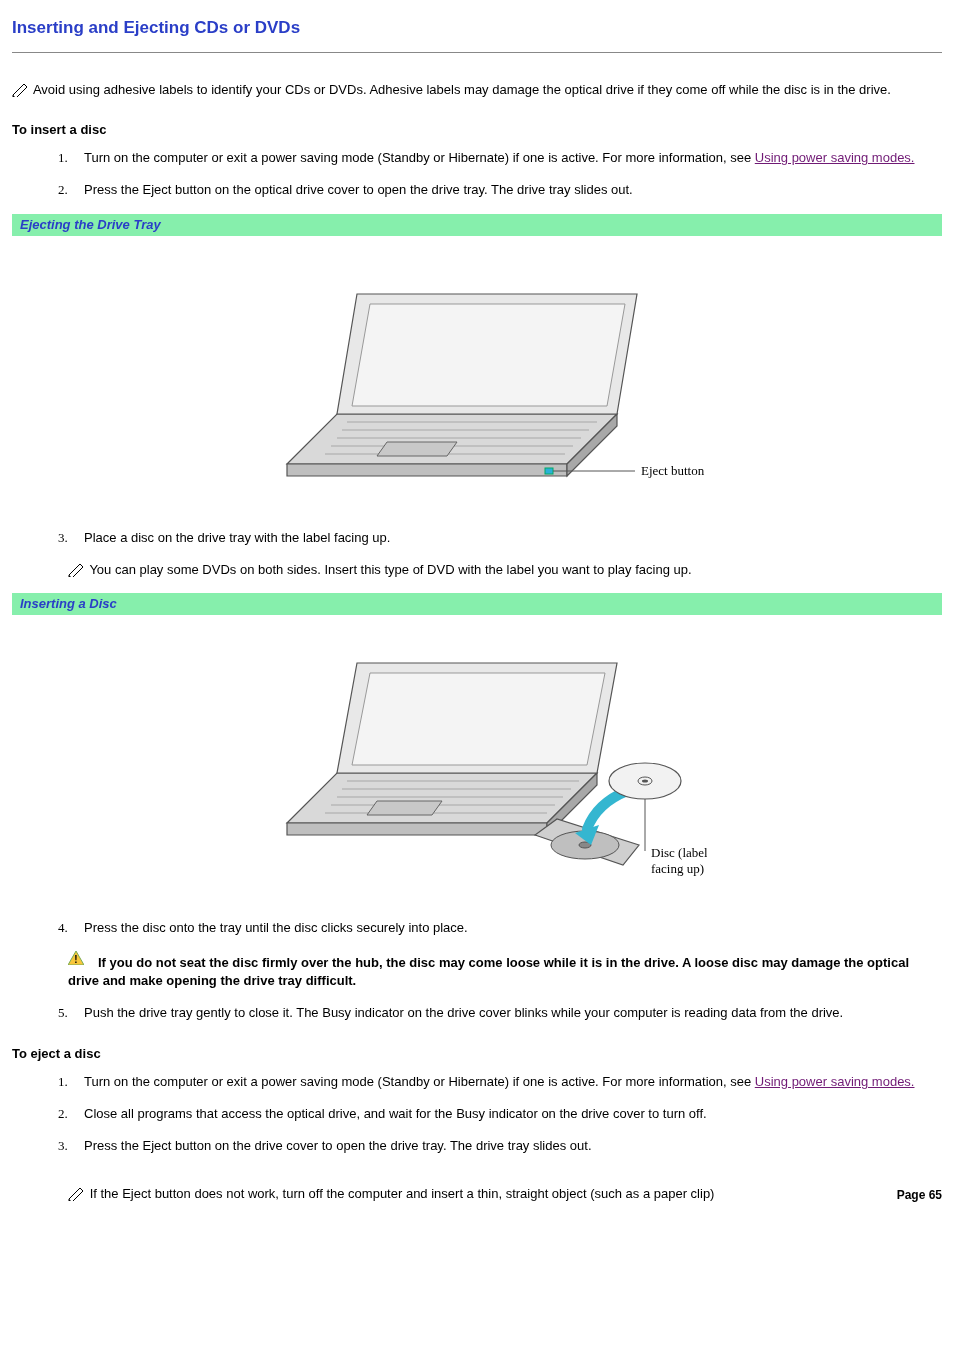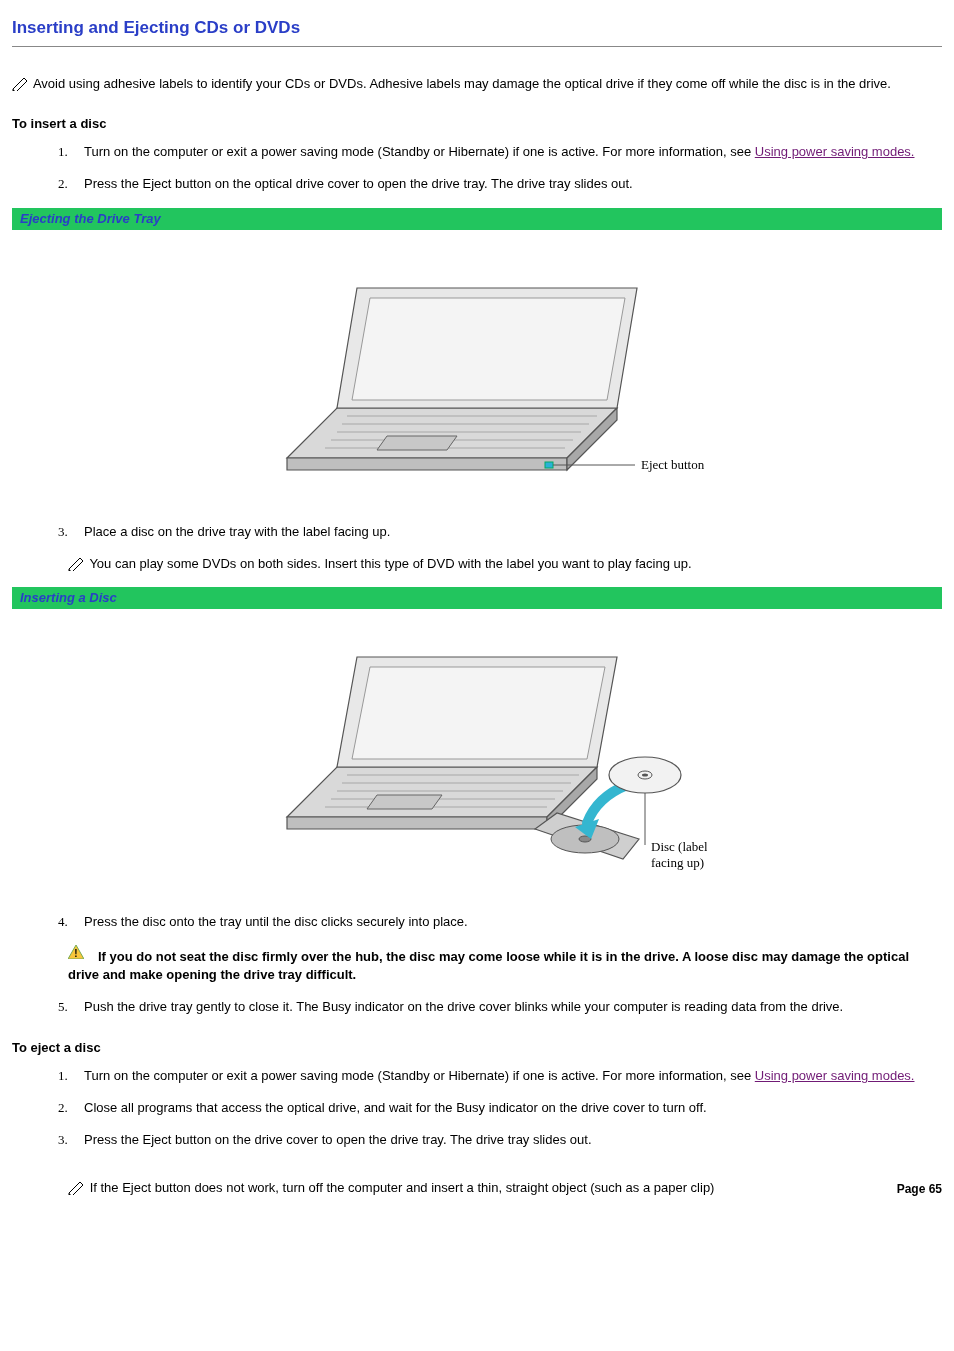--- a/index.html
+++ b/index.html
@@ -10,21 +10,21 @@
     color: #000;
     line-height: 1.4;
     width: 930px;
   }
   .page-title {
     color: #2a3ec7;
     font-size: 17px;
     font-weight: bold;
     margin: 8px 0 4px 0;
     border-bottom: 1px solid #888;
-    padding-bottom: 6px;
+    padding-bottom: 12px;
   }
   .note-icon {
     display: inline-block;
     vertical-align: text-bottom;
     width: 18px;
     height: 14px;
     position: relative;
   }
   .note-icon svg { display:block; }
   .note-text { display:inline; }
@@ -52,21 +52,21 @@
     left: 46px;
     top: 0;
     font-family: "Times New Roman", serif;
     font-size: 13px;
   }
   a.inline-link {
     color: #701a75;
     text-decoration: underline;
   }
   .caption-bar {
-    background: #22c55e;
+    background: #86efac;
     color: #2a3ec7;
     font-style: italic;
     font-weight: bold;
     font-size: 13px;
     padding: 2px 8px;
     margin-top: 6px;
   }
   .figure {
     text-align: center;
     padding: 28px 0 20px 0;

